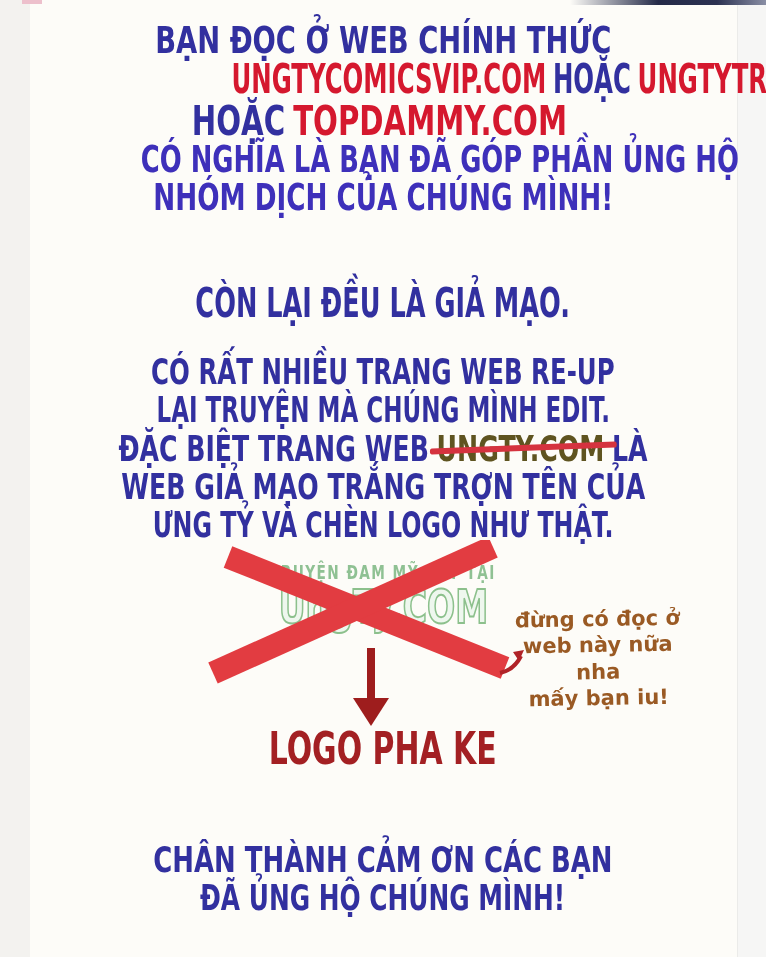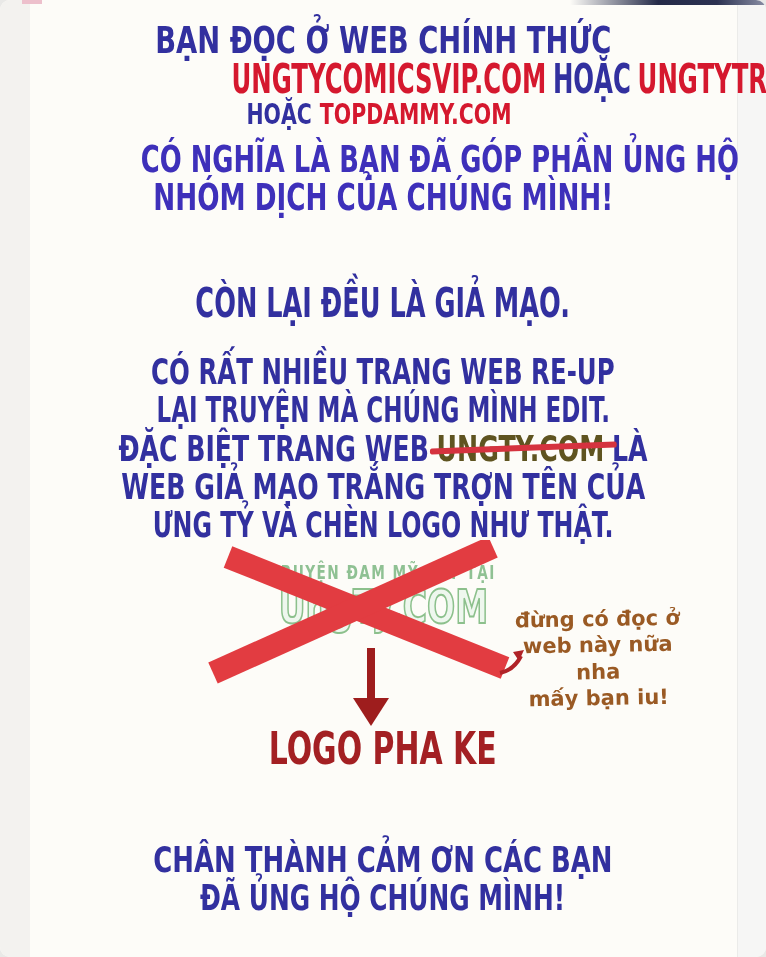--- a/index.html
+++ b/index.html
@@ -3,42 +3,41 @@
 <meta charset="utf-8">
 <style>
   html,body{margin:0;padding:0;background:#e9e9e7;}
   .page{
     position:relative;
     width:766px;height:957px;
     background:#fdfcf8;
     overflow:hidden;
     font-family:"DejaVu Sans",sans-serif;
     font-weight:bold;
-    border-radius:10px;
   }
   
   .edge-left{position:absolute;left:0;top:0;width:30px;height:957px;background:#f3f2ef;}
   .edge-right{position:absolute;left:737px;top:0;width:29px;height:957px;background:#f6f6f5;border-left:1px solid #ebebe9;}
   .sliver-pink{position:absolute;left:22px;top:0;width:20px;height:4px;background:#edc0cc;}
   .sliver-navy{position:absolute;left:570px;top:0;width:196px;height:5px;
     background:linear-gradient(90deg,rgba(36,42,72,0) 0%,#242a48 45%,#2c3252 75%,#8a8fa5 100%);}
   
   .l{position:absolute;left:0;right:0;text-align:center;white-space:nowrap;line-height:1;}
   .fit{display:inline-block;transform-origin:50% 50%;}
   .blue   {color:var(--c-blue,#32309f);}
   .violet {color:var(--c-violet,#3e30ba);}
   .red    {color:var(--c-red,#d5182e);}
   .darkred{color:var(--c-darkred,#a32023);text-align:center;}
   .green  {color:var(--c-green,#8fc193);}
   .brown  {color:var(--c-brown,#9a5a24);}
   .olive  {color:var(--c-olive,#5f5420);}
 
   .h1 {top:22px; font-size:37px;} .h1 .fit{transform:scaleX(.74);}
   .h2 {top:59px; font-size:40px;} .h2 .fit{transform:scaleX(.61);}
-  .h3 {top:101px;font-size:28px;} .h3 .fit{transform:scaleX(.73);}
+  .h3 {top:101px;font-size:40px;} .h3 .fit{transform:scaleX(.73);}
   .h4 {top:140px;font-size:38px;} .h4 .fit{transform:scaleX(.68);}
   .h5 {top:178px;font-size:38px;} .h5 .fit{transform:scaleX(.69);}
   .w1 {top:246px;font-size:36px;} .w1 .fit{transform:scaleX(.67);}
   .w2 {top:283px;font-size:40px;} .w2 .fit{transform:scaleX(.64);}
   .w3 {top:354px;font-size:36px;} .w3 .fit{transform:scaleX(.68);}
   .w4 {top:392px;font-size:36px;} .w4 .fit{transform:scaleX(.64);}
   .w5 {top:431px;font-size:36px;} .w5 .fit{transform:scaleX(.70);}
   .w6 {top:469px;font-size:36px;} .w6 .fit{transform:scaleX(.70);}
   .w7 {top:507px;font-size:36px;} .w7 .fit{transform:scaleX(.66);}
   .cap{top:727px;font-size:44px;} .cap .fit{transform:scaleX(.68);}

